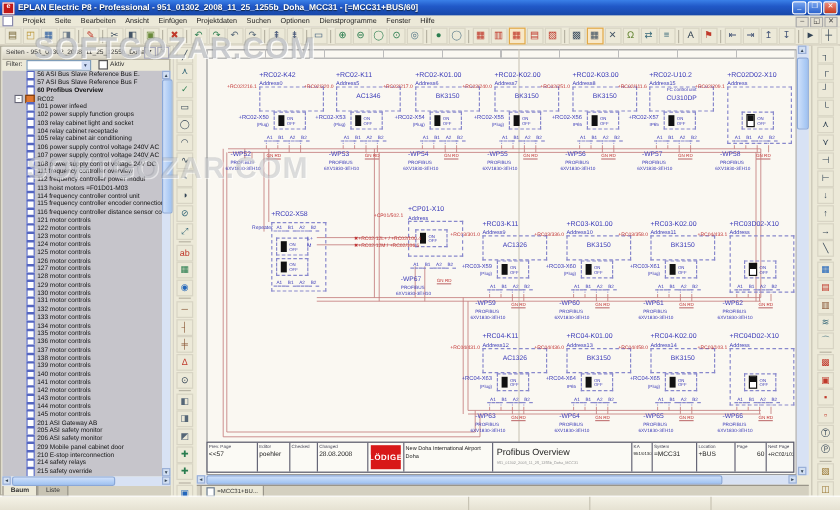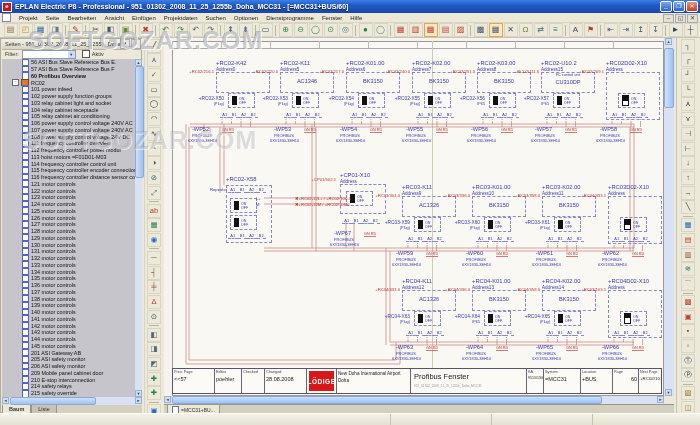--- a/index.html
+++ b/index.html
@@ -1037,21 +1037,21 @@
           <div class="tbv">28.08.2008</div>
       </div>
       <div class="tbc" style="width:30px;">
         <div id="logo">LÖDIGE</div>
       </div>
       <div class="tbc" style="width:74px;">
         <div class="tbv" style="font-size:4.6px;">New Doha International Airport</div>
         <div class="tbv" style="font-size:4.6px;">Doha</div>
       </div>
       <div class="tbc" style="width:116px;">
-        <div class="tbtitle">Profibus Fenster</div>
+        <div class="tbtitle">Profibus Overview</div>
         <div class="tbsub">951_01302_2008_11_25_1255b_Doha_MCC31</div>
       </div>
       <div class="tbc" style="width:17px;">
         <div class="tbh">KA</div>
           <div class="tbv" style="font-size:3.6px;">951/01302</div>
       </div>
       <div class="tbc" style="width:37px;">
         <div class="tbh">System</div>
           <div class="tbv">=MCC31</div>
       </div>

